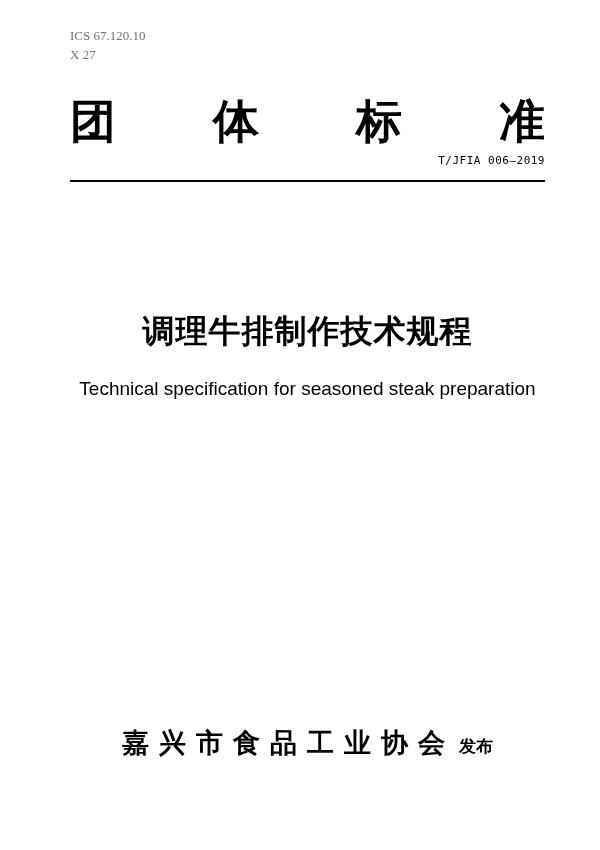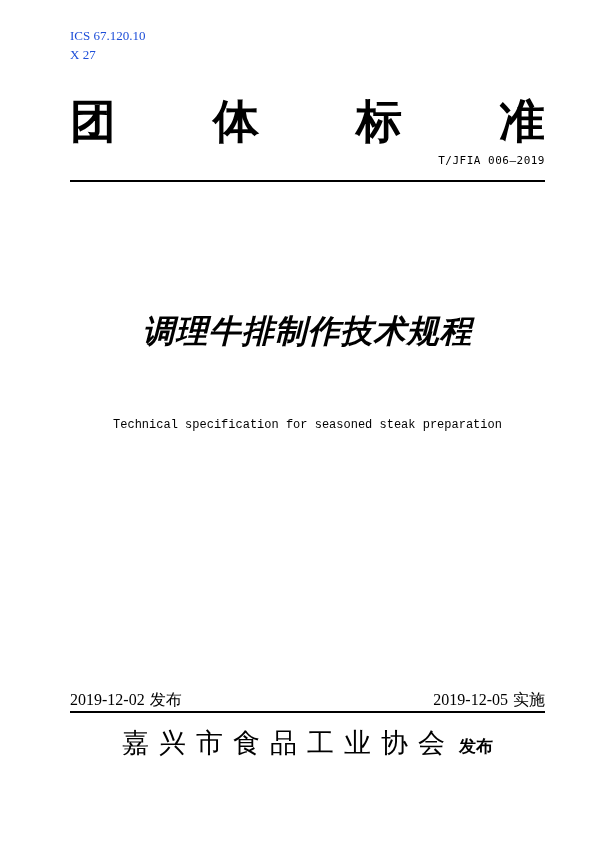--- a/index.html
+++ b/index.html
@@ -14,21 +14,21 @@
   }
 
   
   .ics-block {
     position: absolute;
     left: 70px;
     top: 26px;
     font-family: "Liberation Serif", serif;
     font-size: 13px;
     line-height: 19px;
-    color: #1d4ed8;
+    color: #737373;
   }
 
   
   .standard-type-row {
     position: absolute;
     left: 70px;
     right: 55px;
     top: 97px;
     display: flex;
     justify-content: space-between;
@@ -58,32 +58,30 @@
   .title-cn {
     position: absolute;
     left: 70px;
     right: 55px;
     top: 314px;
     text-align: center;
     font-weight: bold;
     font-size: 32px;
     letter-spacing: 1px;
     line-height: 1.1;
-    font-style: italic;
   }
 
   .title-en {
     position: absolute;
     left: 70px;
     right: 55px;
     top: 378px;
     text-align: center;
-    font-family: Liberation Mono, monospace;
-    font-size: 12px;
-    margin-top: 40px;
+    font-family: Liberation Sans, sans-serif;
+    font-size: 19px;
   }
 
   .dates-row {
     position: absolute;
     left: 70px;
     right: 55px;
     top: 691px;
     height: 20px;
     display: flex;
     justify-content: space-between;
@@ -100,21 +98,21 @@
     position: absolute;
     left: 70px;
     right: 55px;
     top: 725px;
     display: flex;
     justify-content: center;
     align-items: baseline;
     white-space: nowrap;
   }
   .publisher-name {
-    font-weight: normal;
+    font-weight: bold;
     font-size: 27px;
     letter-spacing: 10px;
     margin-right: -10px; 
   }
   .publisher-action {
     font-weight: bold;
     font-size: 17px;
     margin-left: 14px;
   }
 </style>
@@ -136,27 +134,19 @@
   </div>
 
   <div class="standard-number">T/JFIA 006—2019</div>
 
   <div class="rule-top"></div>
 
   <div class="title-cn">调理牛排制作技术规程</div>
 
   <div class="title-en">Technical specification for seasoned steak preparation</div>
 
-  <div class="dates-row">
-    <span class="date-group">
-      <span>2019-12-02</span><span class="date-label">发布</span>
-    </span>
-    <span class="date-group">
-      <span>2019-12-05</span><span class="date-label">实施</span>
-    </span>
-  </div>
 
   <div class="publisher-row">
     <span class="publisher-name">嘉兴市食品工业协会</span>
     <span class="publisher-action">发布</span>
   </div>
 
 </div>
 
 </body></html>

